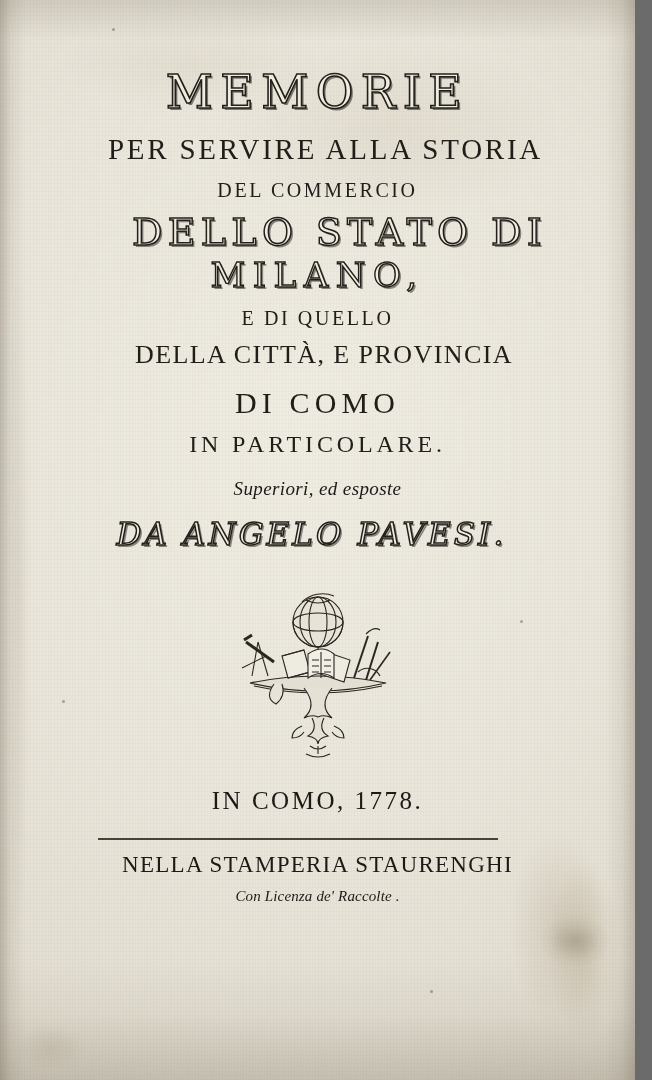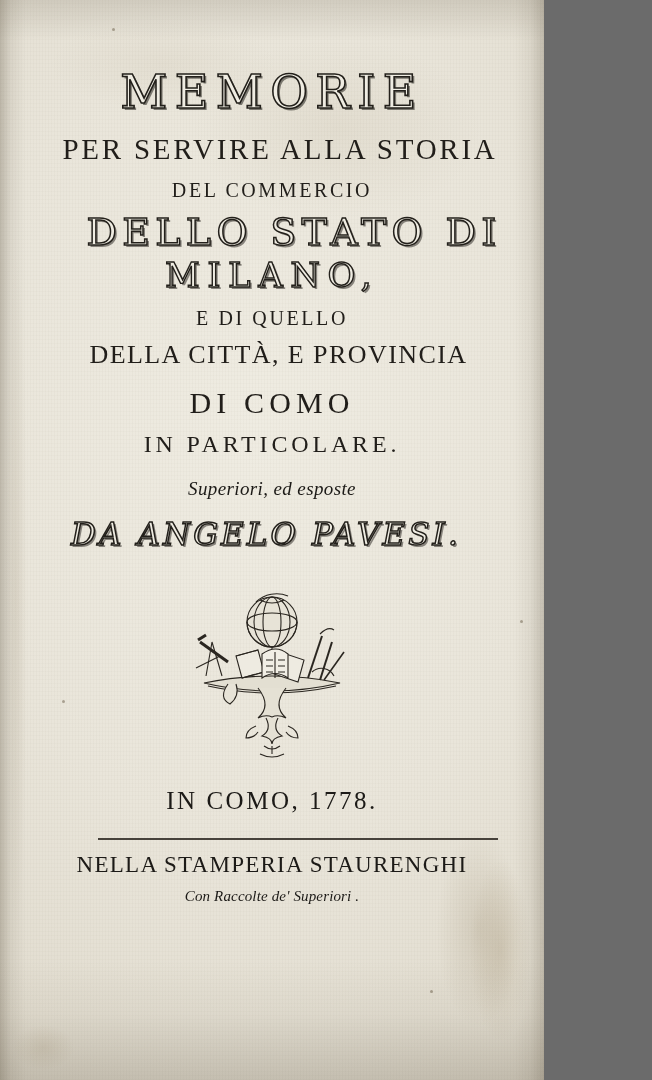--- a/index.html
+++ b/index.html
@@ -2,21 +2,21 @@
 <html><head>
 <meta charset="utf-8">
 <style>
   html, body {
     margin: 0;
     padding: 0;
     background: #6b6b6b;
   }
   .page {
     position: relative;
-    width: 544px;
+    width: 635px;
     height: 1080px;
     overflow: hidden;
     background: #a16207;
     font-family: "Liberation Serif", serif;
     color: #1c1a17;
   }
   
   .paper-base {
     position: absolute;
     inset: 0;
@@ -280,21 +280,21 @@
         <path d="M126 146 q10 4 10 12 q-8 0 -12 -6"></path>
         <path d="M102 166 q8 6 16 0"></path>
         <path d="M110 166 v8"></path>
         <path d="M98 174 q12 6 24 0"></path>
       </svg>
     </div>
 
     <div class="imprint-place">IN COMO, 1778.</div>
     <div class="rule"></div>
     <div class="imprint-printer">NELLA STAMPERIA STAURENGHI</div>
-    <div class="imprint-licence">Con Raccolte de' Superiori .</div>
+    <div class="imprint-licence">Con Licenza de' Raccolte .</div>
 
     <div class="smudge"></div>
     <div class="fleck" style="left:112px; top:28px;"></div>
     <div class="fleck" style="left:520px; top:620px;"></div>
     <div class="fleck" style="left:62px; top:700px;"></div>
     <div class="fleck" style="left:430px; top:990px;"></div>
   </div>
 </div>
 
 </body></html>

